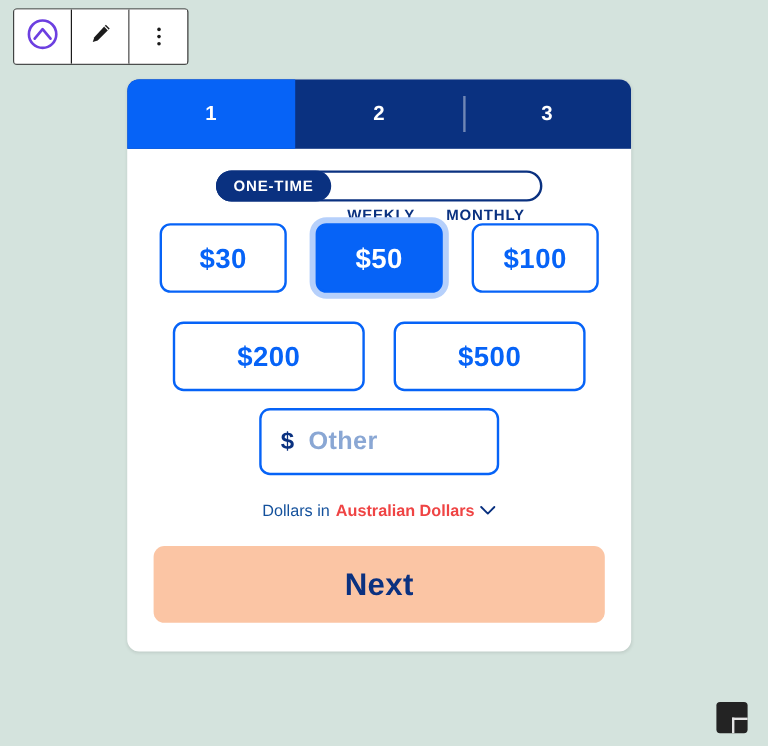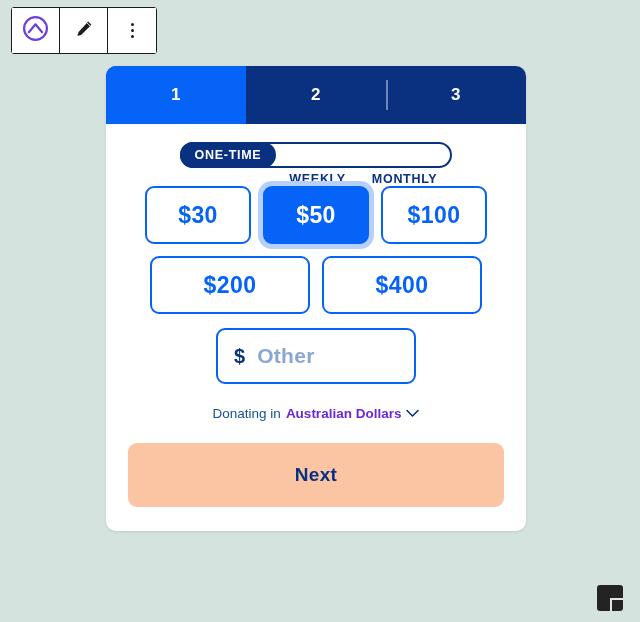--- a/index.html
+++ b/index.html
@@ -140,21 +140,21 @@
     color: #ffffff;
     margin: -2px 0 -2px -2px;
     height: calc(100% + 4px);
     padding: 0 15px;
   }
 
   
   .amounts {
     display: flex;
     flex-wrap: wrap;
-    gap: 12px;
+    gap: 24px;
     justify-content: center;
   }
   .amt {
     border: 2px solid #0663f7;
     border-radius: 9px;
     background: #ffffff;
     color: #0663f7;
     font-size: 23px;
     font-weight: bold;
     letter-spacing: 0.4px;
@@ -219,41 +219,41 @@
     align-items: center;
     justify-content: center;
     gap: 5px;
     margin-top: 22px;
     font-size: 13.5px;
   }
   .currency-label {
     color: #14519c;
   }
   .currency-value {
-    color: #6d28d9;
+    color: #ef4444;
     font-weight: bold;
     cursor: pointer;
   }
   .chev-down {
     display: inline-block;
     cursor: pointer;
     line-height: 0;
   }
 
   
   .next-btn {
     margin-top: 22px;
     width: 100%;
     height: 64px;
     background: #fbc5a4;
     border: none;
     border-radius: 9px;
     color: #0a3180;
     font-family: "Liberation Sans", sans-serif;
-    font-size: 19px;
+    font-size: 26px;
     font-weight: bold;
     letter-spacing: 0.3px;
     cursor: pointer;
   }
 
   
   .add-fab {
     position: absolute;
     right: 17px;
     bottom: 11px;
@@ -341,34 +341,34 @@
         </div>
       </div>
     </div>
 
     
     <div class="amounts">
       <button class="amt w3">$30</button>
       <button class="amt w3 selected">$50</button>
       <button class="amt w3">$100</button>
       <button class="amt w2">$200</button>
-      <button class="amt w2">$400</button>
+      <button class="amt w2">$500</button>
     </div>
 
     
     <div class="other-wrap">
       <div class="other-field">
         <span class="other-currency">$</span>
         <input class="other-input" type="text" placeholder="Other" style="">
       </div>
     </div>
 
     
     <div class="currency-line">
-      <span class="currency-label">Donating in</span>
+      <span class="currency-label">Dollars in</span>
       <span class="currency-value">Australian Dollars</span>
       <span class="chev-down">
         <svg width="13" height="9" viewBox="0 0 13 9">
           <path d="M1 1.5 L6.5 7 L12 1.5" fill="none" stroke="#0a3180" stroke-width="1.6" stroke-linecap="round" stroke-linejoin="round"></path>
         </svg>
       </span>
     </div>
 
     
     <button class="next-btn">Next</button>

